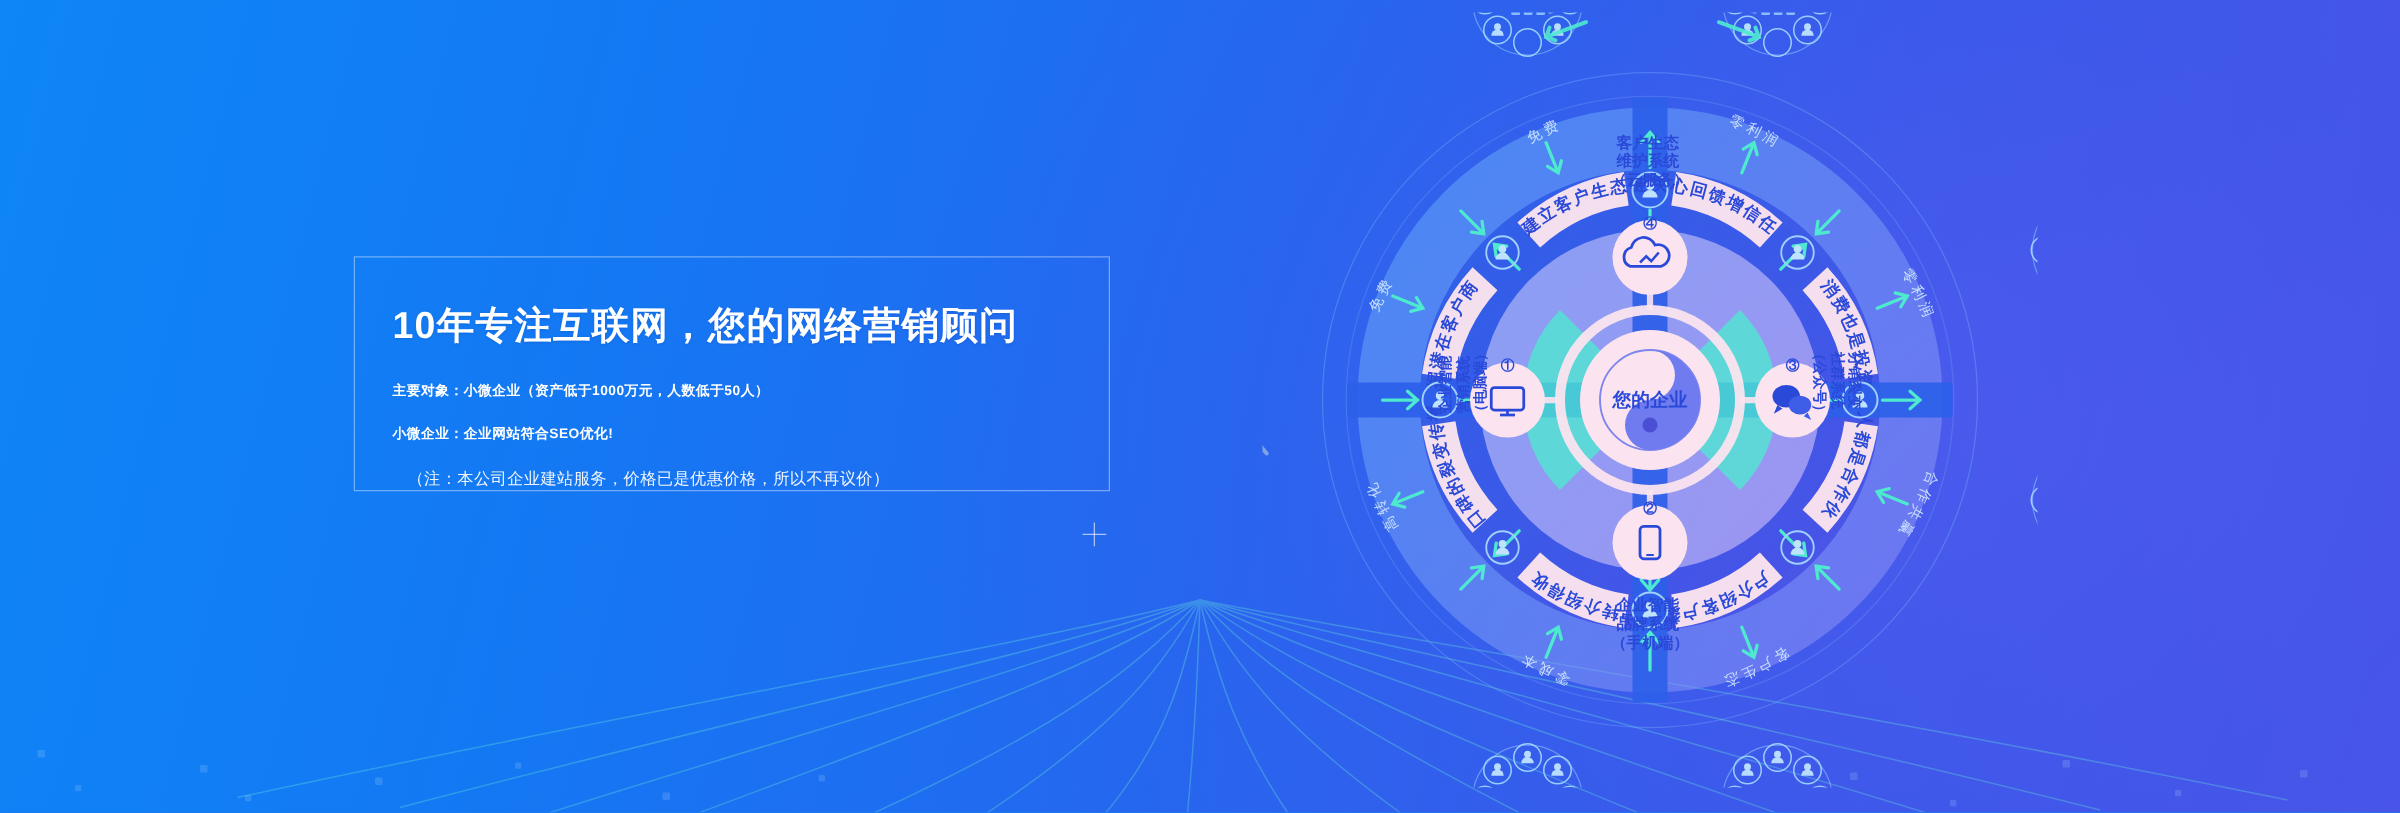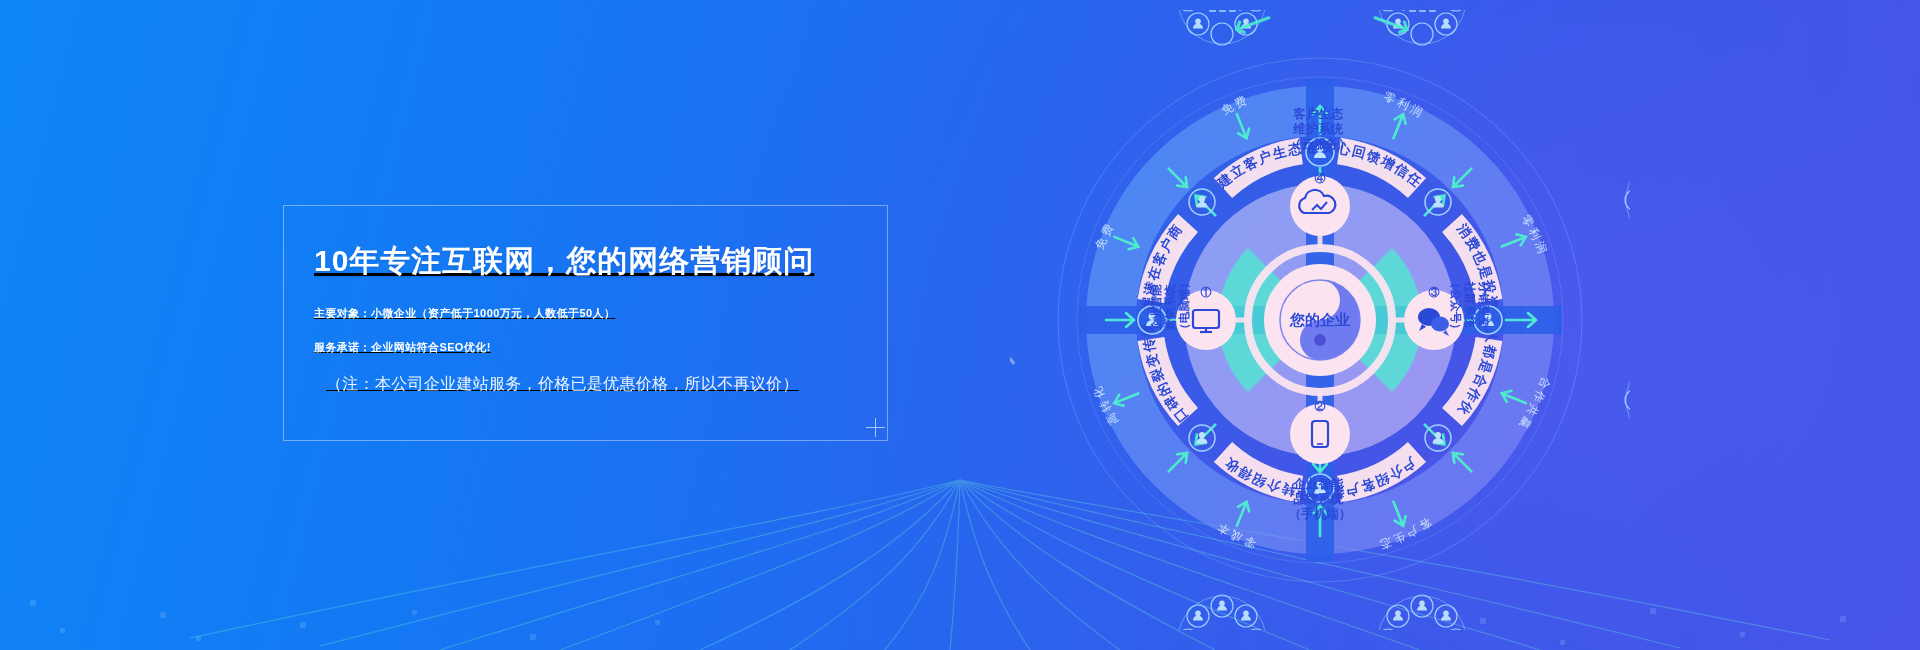--- a/index.html
+++ b/index.html
@@ -14,37 +14,36 @@
       radial-gradient(1100px 780px at 1490px 330px, rgba(86,92,240,.55) 0%, rgba(60,90,235,.20) 45%, rgba(30,110,240,0) 72%),
       linear-gradient(104deg,#0e86f7 0%,#1478f3 26%,#2567ef 52%,#3a59ea 74%,#4a54e8 100%);
   }
 
   
   .rays{position:absolute;left:0;bottom:0;width:1920px;height:230px;opacity:.55;}
   .dots{position:absolute;left:0;bottom:0;width:1920px;height:150px;opacity:.5;}
 
   
   .textbox{
-    position:absolute;left:283px;top:205px;width:605px;height:236px;
+    position:absolute;left:283px;top:205px;width:605px;height:188px;
     border:1px solid rgba(255,255,255,.40);
     box-sizing:border-box;
-    text-decoration:underline;
   }
   .tb-inner{padding:36px 0 0 30px;}
   .headline{
     color:#ffffff;font-size:30px;font-weight:bold;letter-spacing:1px;
     line-height:1.25;margin:0 0 26px 0;white-space:nowrap;
     text-shadow:0 1px 2px rgba(0,40,120,.18);
   }
   .subline{
     color:#ffffff;font-size:11px;font-weight:bold;letter-spacing:.4px;
     line-height:1.3;margin:0 0 20px 0;white-space:nowrap;
   }
   .note{
-    color:rgba(255,255,255,.93);font-size:16px;font-weight:normal;
+    color:rgba(255,255,255,.93);font-size:13px;font-weight:normal;
     letter-spacing:.3px;margin:4px 0 0 12px;white-space:nowrap;
   }
   .corner-plus{
     position:absolute;left:866px;top:418px;width:19px;height:19px;
   }
   .corner-plus:before,.corner-plus:after{
     content:"";position:absolute;background:rgba(255,255,255,.62);
   }
   .corner-plus:before{left:0;top:9px;width:19px;height:1px;}
   .corner-plus:after{left:9px;top:0;width:1px;height:19px;}
@@ -95,21 +94,21 @@
       <rect x="1650" y="108" width="6" height="6" rx="1"></rect>
       <rect x="1740" y="132" width="5" height="5" rx="1"></rect>
       <rect x="1840" y="116" width="6" height="6" rx="1"></rect>
     </g>
   </svg>
 
   <div class="textbox">
     <div class="tb-inner">
       <h1 class="headline">10年专注互联网，您的网络营销顾问</h1>
       <p class="subline">主要对象：小微企业（资产低于1000万元，人数低于50人）</p>
-      <p class="subline">服务承诺：企业网站符合SEO优化!</p>
+      <p class="subline">小微企业：企业网站符合SEO优化!</p>
       <p class="note">（注：本公司企业建站服务，价格已是优惠价格，所以不再议价）</p>
     </div>
   </div>
   <div class="corner-plus"></div>
 
   <div class="wheel">
     <svg viewBox="0 0 620 620" width="620" height="620">
       <defs>
         <linearGradient id="gOuter" x1="0" y1="0" x2="1" y2="1">
           <stop offset="0%" stop-color="#5fa8f8" stop-opacity=".55"></stop>

